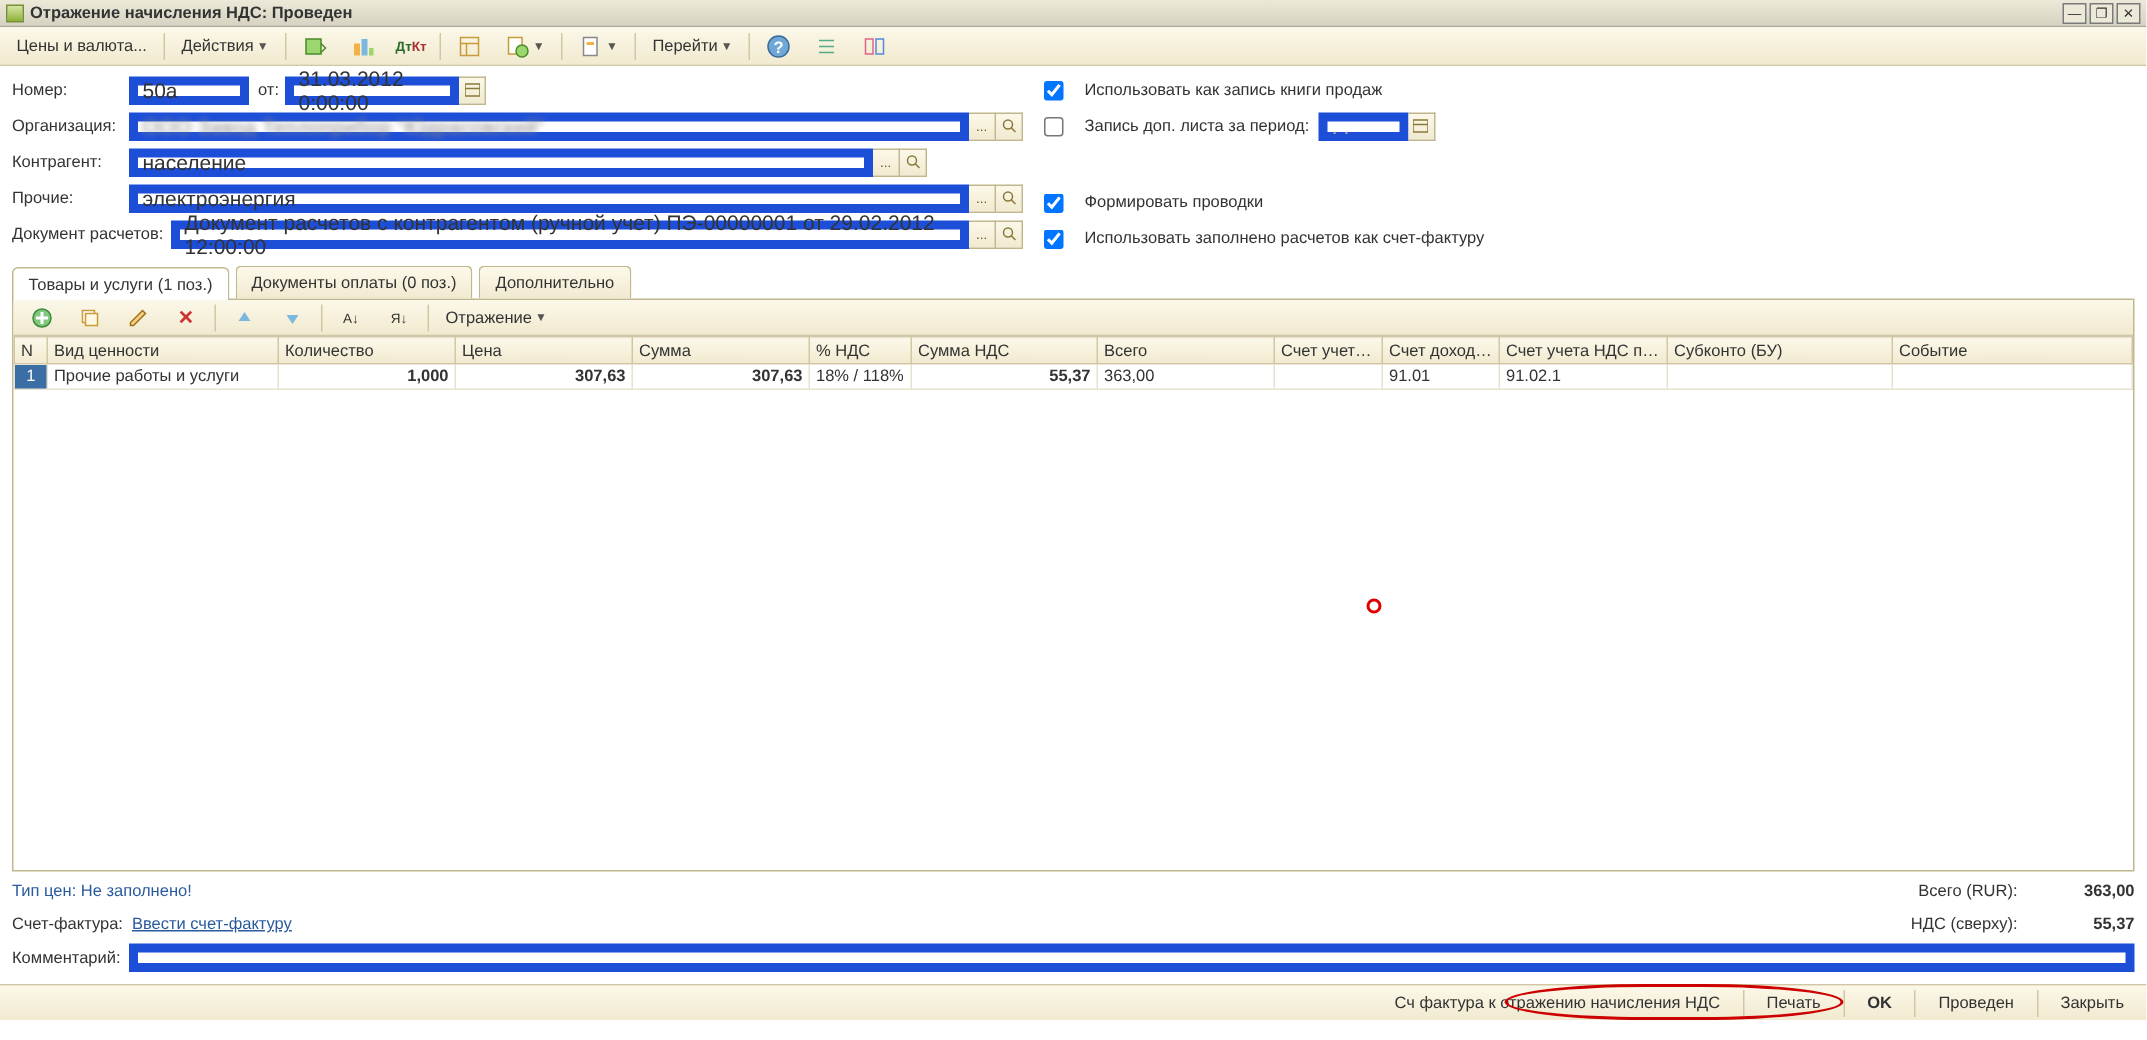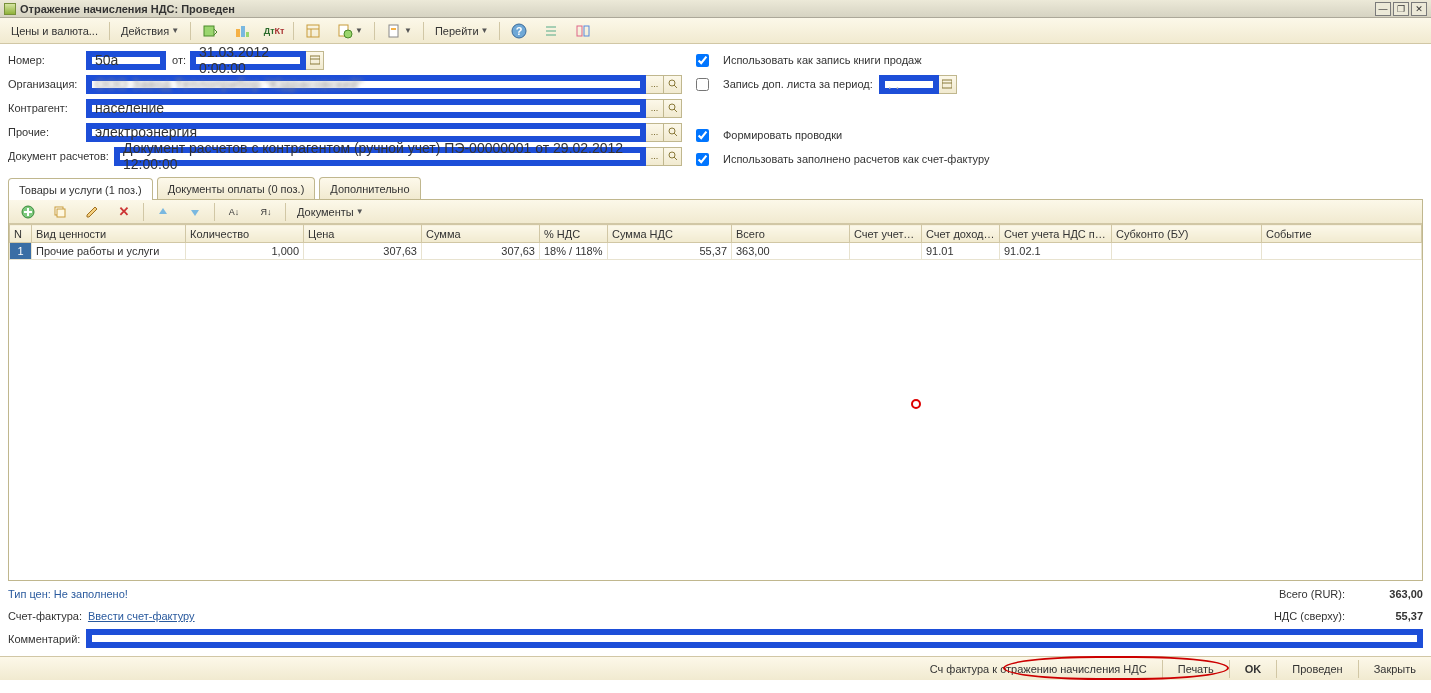--- a/index.html
+++ b/index.html
@@ -25,21 +25,21 @@
   .chk input { width:13px; height:13px; }
   .tabs { display:flex; gap:4px; padding:0 8px; margin-top:2px; }
   .tab { height:22px; padding:0 10px; border:1px solid #c0b78e; border-bottom:none; border-radius:4px 4px 0 0; background:linear-gradient(#fdf9eb,#f1ead0); display:flex; align-items:center; font-size:11px; cursor:pointer; }
   .tab.active { background:#fff; position:relative; top:1px; }
   .tab-body { margin:0 8px; border:1px solid #c0b78e; background:#fff; padding:0; height:382px; display:flex; flex-direction:column; }
   .grid-toolbar { height:24px; background:linear-gradient(#fcf8e9,#f1ead0); border-bottom:1px solid #d1c7a5; display:flex; align-items:center; padding:0 4px; gap:2px; }
   .grid { flex:1; overflow:auto; position:relative; }
   .grid table { border-collapse:collapse; width:100%; table-layout:fixed; }
   .grid th { background:linear-gradient(#fcf8e9,#f1ead0); border:1px solid #d1c7a5; font-weight:normal; font-size:11px; padding:2px 4px; text-align:left; height:18px; overflow:hidden; white-space:nowrap; text-overflow:ellipsis; }
   .grid td { border:1px solid #e8e3d0; font-size:11px; padding:2px 4px; height:17px; white-space:nowrap; overflow:hidden; }
-  .grid td.num { text-align:right; }
+  .grid td.num { text-align:right;font-weight:bold; }
   .rowmark { width:18px; text-align:center; background:#f7f3e4; }
   .rowmark.sel { background:#3a6ea5; color:#fff; }
   .footer-area { padding:4px 8px; }
   .footer-line { display:flex; align-items:center; margin-bottom:4px; min-height:18px; }
   .footer-left { flex:1; display:flex; align-items:flex-end; gap:6px; }
   .footer-right { text-align:right; display:flex; align-items:flex-start; gap:8px; }
   .footer-right .val { font-weight:bold; width:70px; text-align:right; }
   .link { color:#2a5a9e; text-decoration:underline; cursor:pointer; }
   .bottom-bar { height:24px; background:linear-gradient(#fcf8e9,#f1ead0); border-top:1px solid #d1c7a5; display:flex; align-items:center; justify-content:flex-end; padding:0 6px; gap:4px; }
   .bbtn { height:20px; padding:0 8px; display:flex; align-items:center; border:1px solid transparent; border-radius:3px; cursor:pointer; font-size:11px; }
@@ -178,21 +178,21 @@
       <span class="input-btn">...</span>
       <span class="input-btn">
           <svg width="10" height="10">
             <circle cx="4" cy="4" r="3" fill="none" stroke="#8a7a3a"></circle>
             <line x1="6" y1="6" x2="9" y2="9" stroke="#8a7a3a"></line>
           </svg>
         </span>
     </div>
     <div class="frow">
       <span class="flabel">Контрагент:</span>
-      <span class="input" style="width:560px">
+      <span class="input" style="width:496px">
           <span>население</span>
         </span>
       <span class="input-btn">...</span>
       <span class="input-btn">
           <svg width="10" height="10">
             <circle cx="4" cy="4" r="3" fill="none" stroke="#8a7a3a"></circle>
             <line x1="6" y1="6" x2="9" y2="9" stroke="#8a7a3a"></line>
           </svg>
         </span>
     </div>
@@ -319,21 +319,21 @@
       </span>
     <span class="sep"></span>
     <span class="tbtn">
         <span class="ico" style="font-size:9px">А↓</span>
       </span>
     <span class="tbtn">
         <span class="ico" style="font-size:9px">Я↓</span>
       </span>
     <span class="sep"></span>
     <span class="tbtn">
-        <span>Документы</span>
+        <span>Отражение</span>
         <span class="caret">▼</span>
       </span>
   </div>
   <div class="grid">
     <table>
       <colgroup>
         <col style="width:22px">
           <col style="width:154px">
           <col style="width:118px">
           <col style="width:118px">

